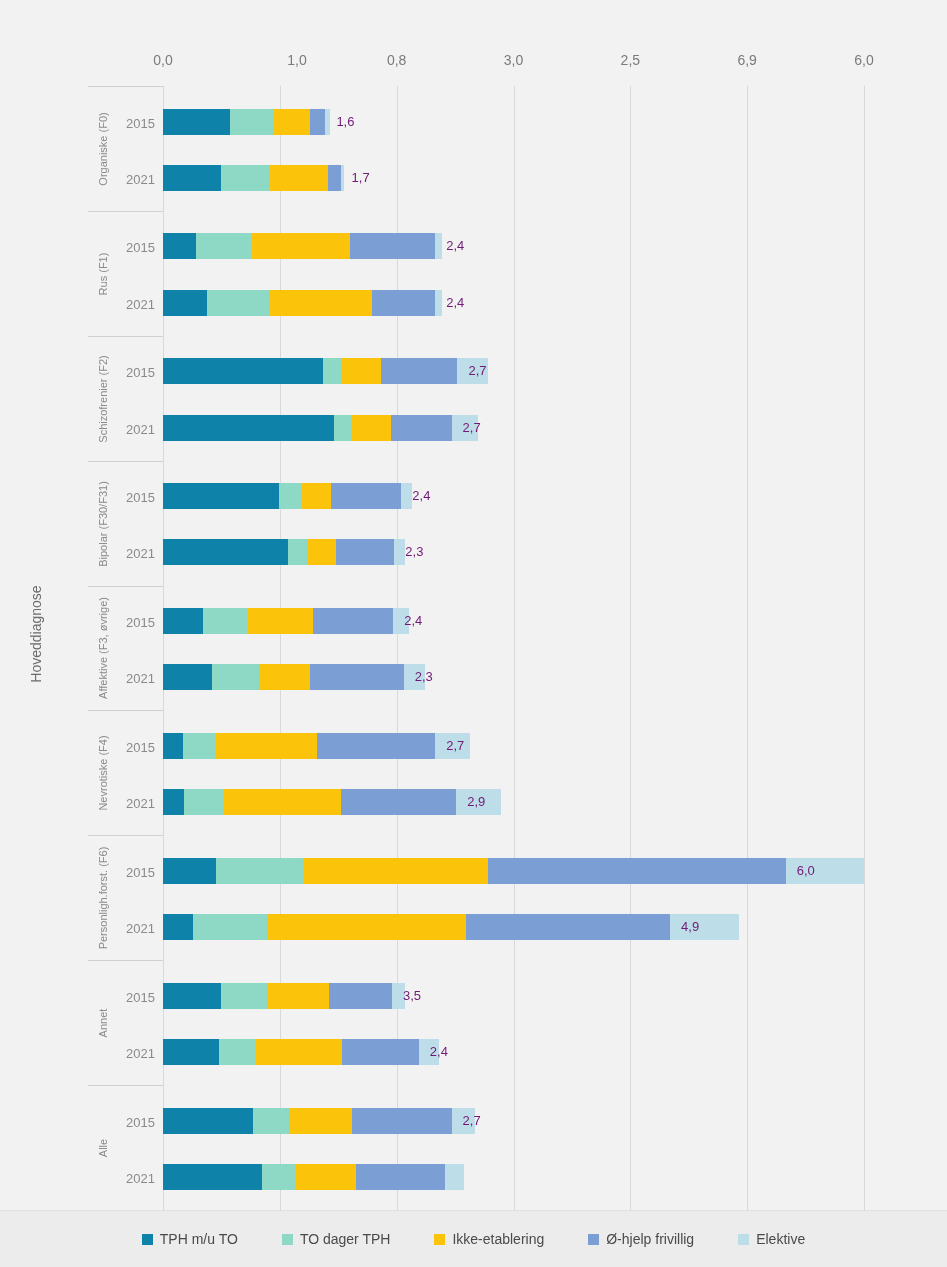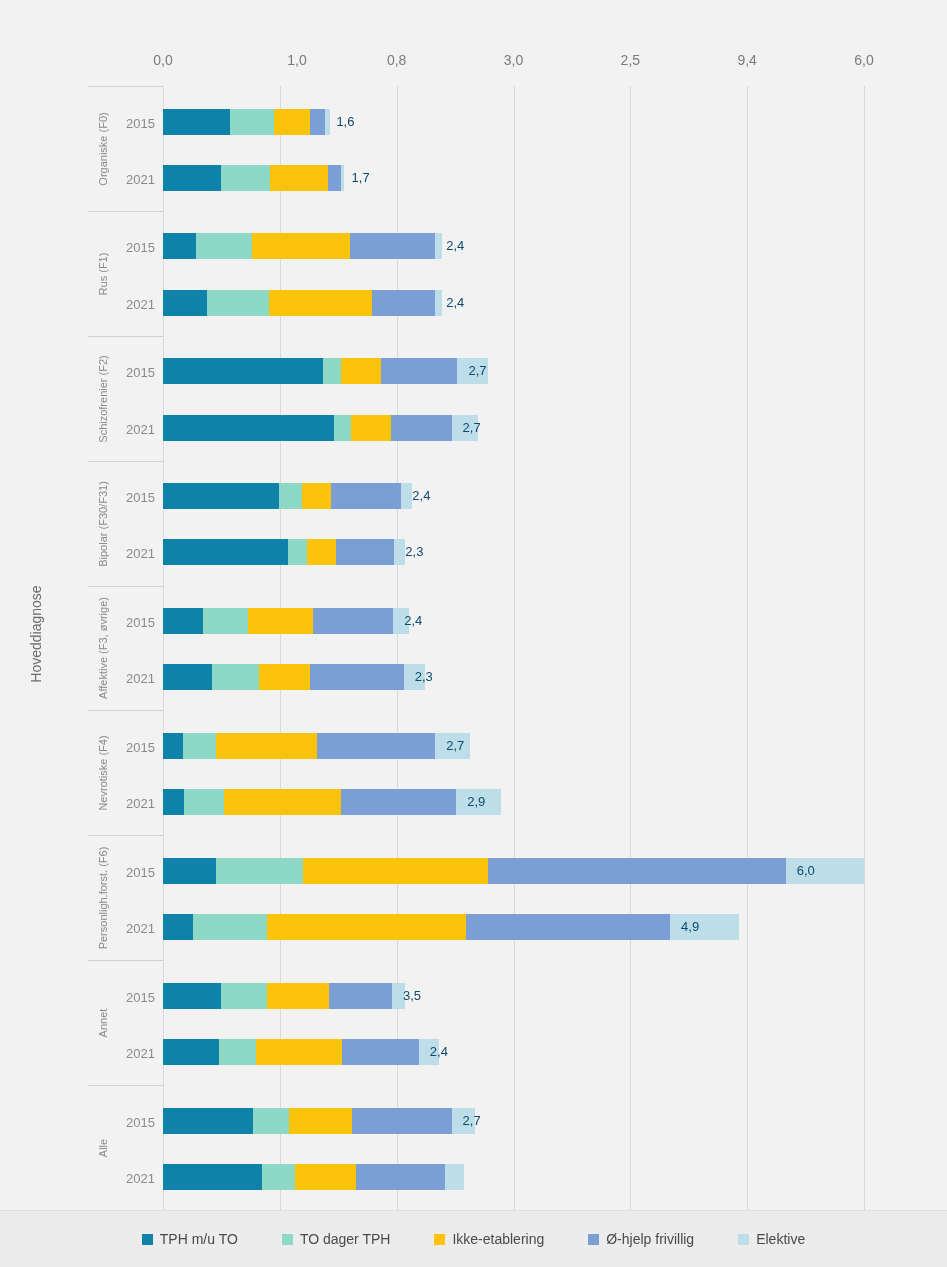--- a/index.html
+++ b/index.html
@@ -126,21 +126,21 @@
     height: 26px;
     display: flex;
   }
   .seg { height: 100%; }
   .bar-value {
     position: absolute;
     top: 0;
     height: 26px;
     line-height: 26px;
     font-size: 13px;
-    color: #0c4a6e;
+    color: #701a75;
     padding-left: 7px;
     white-space: nowrap;
   }
 
   
   #legend {
     position: absolute;
     left: 0;
     bottom: 0;
     width: 947px;
@@ -171,21 +171,21 @@
 
 <div id="chart-root">
 
 
   <div id="xticks">
       <div class="xtick" style="left: 163px;">0,0</div>
       <div class="xtick" style="left: 265px; margin-left: 32px;">1,0</div>
       <div class="xtick" style="left: 396.667px;">0,8</div>
       <div class="xtick" style="left: 513.5px;">3,0</div>
       <div class="xtick" style="left: 630.333px;">2,5</div>
-      <div class="xtick" style="left: 747.167px;">9,4</div>
+      <div class="xtick" style="left: 747.167px;">6,9</div>
       <div class="xtick" style="left: 864px;">6,0</div>
     </div>
 
   <div class="yaxis-title">
     <span>Hoveddiagnose</span>
   </div>
 
   <div id="cat-col">
       <div class="cat-group first" style="top: 0px; height: 124.889px;">
         <div class="cat-label">

